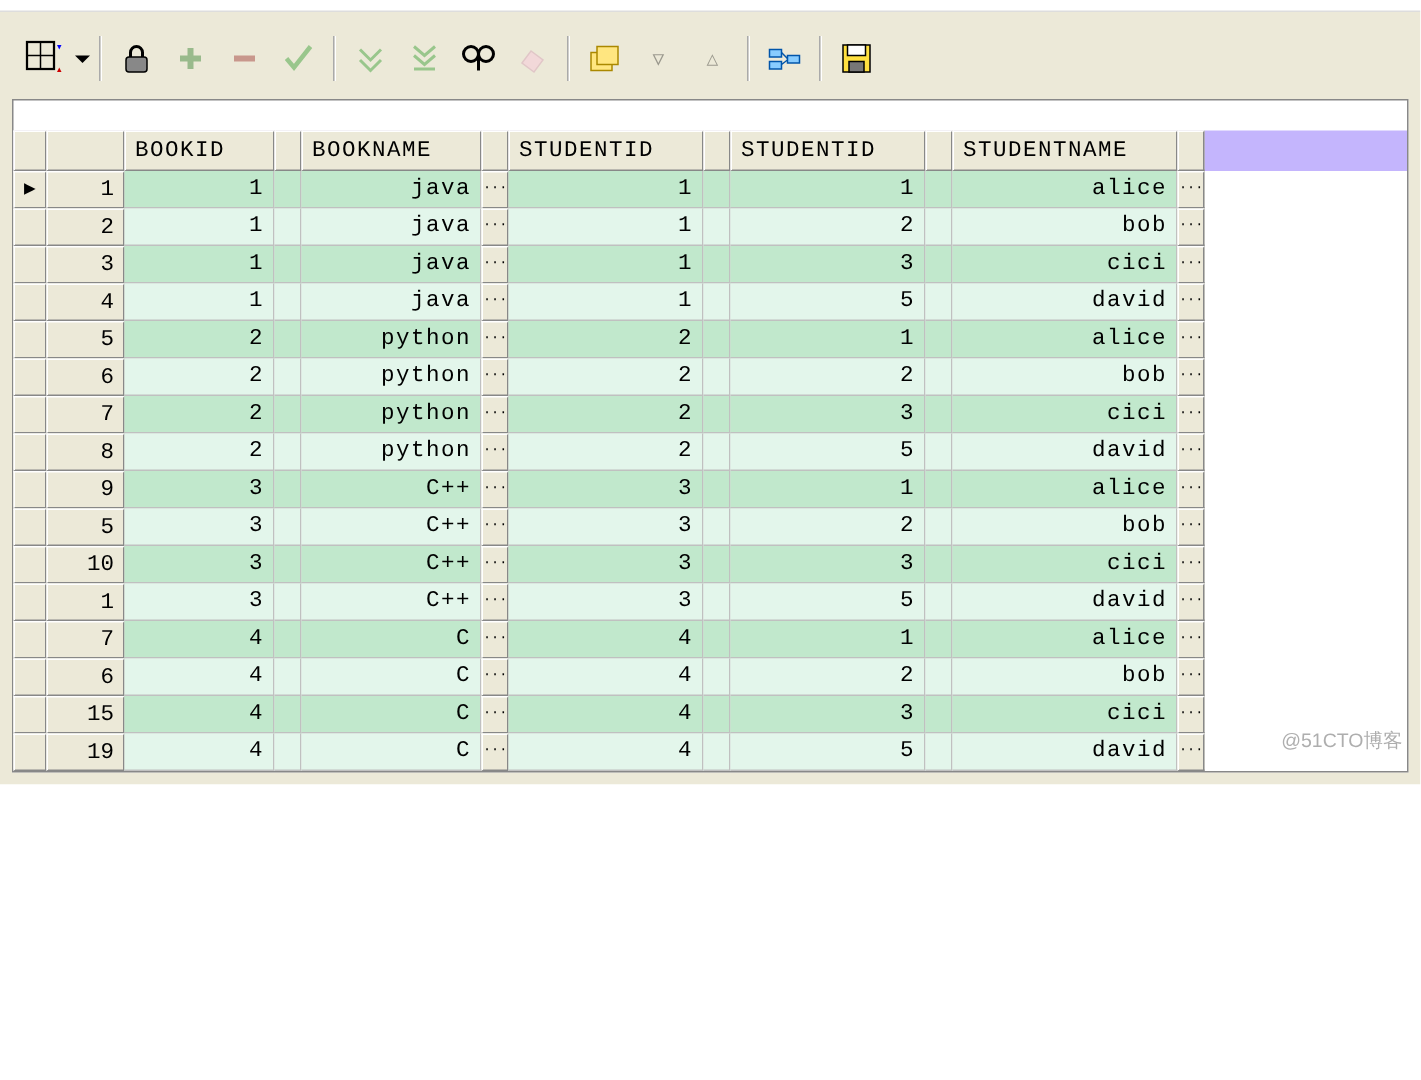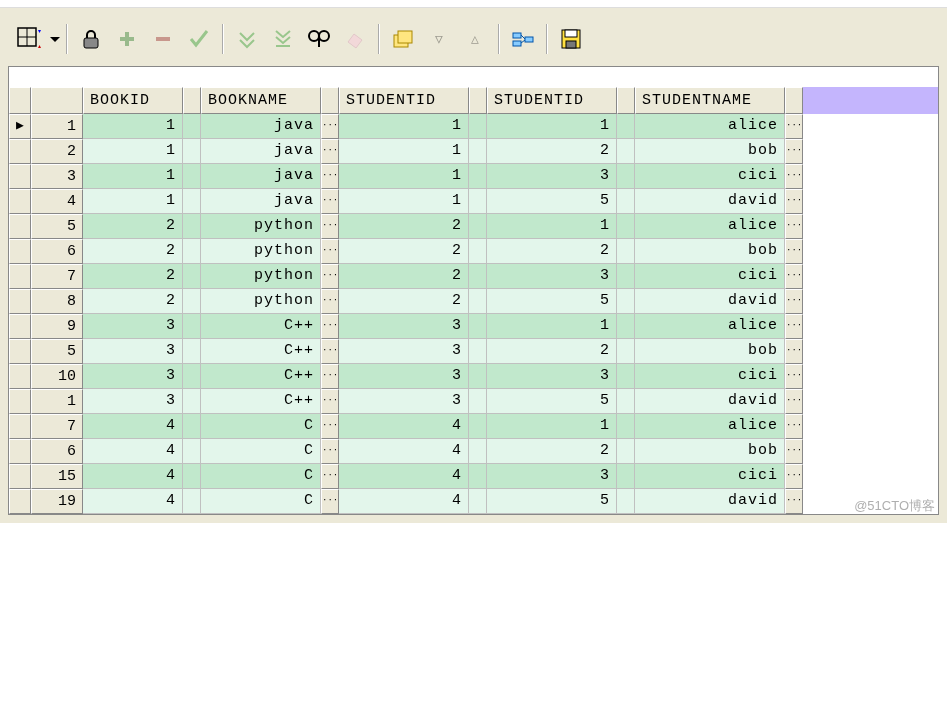--- a/index.html
+++ b/index.html
@@ -124,21 +124,21 @@
     border-bottom-color: #888;
     text-align: center;
     font-size: 13px;
     line-height: 22px;
   }
   .stripe1 { background: #c1e8cc; }
   .stripe0 { background: #e3f6eb; }
   .watermark {
     position: absolute;
     right: 12px;
-    bottom: 8px;
+    bottom: 20px;
     color: rgba(120,120,120,0.6);
     font-family: sans-serif;
     font-size: 13px;
     pointer-events: none;
   }
   .container { position: relative; width: 947px;}
   .tri { font-size: 13px;}
 </style>
 </head>
 <body>

